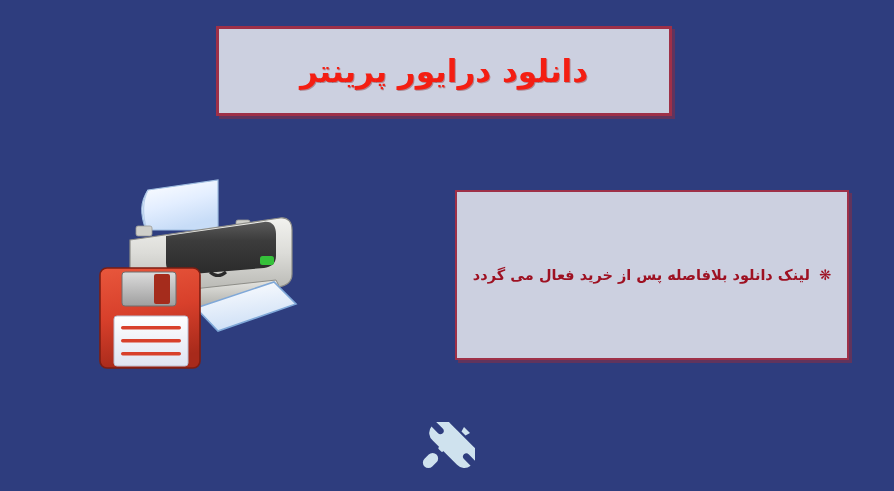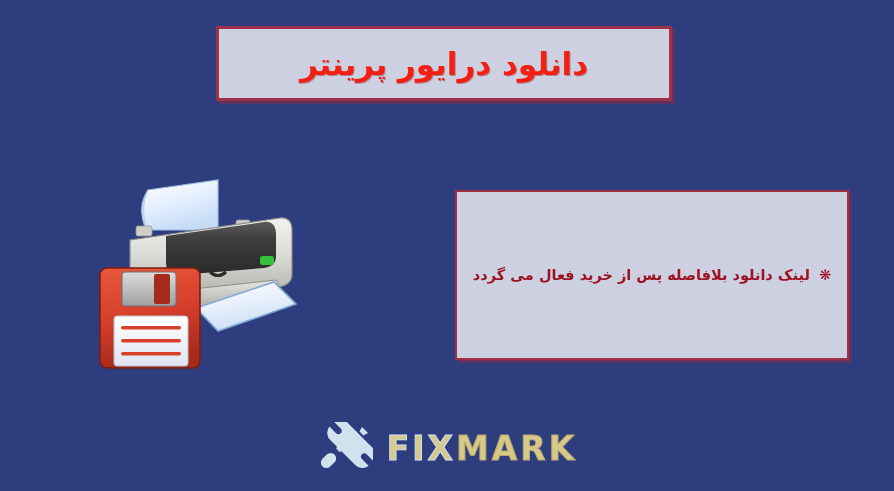--- a/index.html
+++ b/index.html
@@ -21,21 +21,21 @@
     inset: 0;
     background: #2e3d7e;
   }
 
   
   .title-box {
     position: absolute;
     left: 216px;
     top: 26px;
     width: 456px;
-    height: 75px;
+    height: 90px;
     background: #ccd0e0;
     border: 3px solid #9e3048;
     box-sizing: border-box;
     box-shadow: 3px 3px 0 rgba(140,45,65,0.55);
     display: flex;
     align-items: center;
     justify-content: center;
   }
   .title-text {
     color: #f41e12;
@@ -232,19 +232,15 @@
         </g>
 
         <g fill="#cfe2ee">
           <path d="M12.5 4.5 a 10 10 0 0 0 1.5 14.2 l 24 24 a 10 10 0 0 0 13.6 1
                    l -6.4 -6.4 a 3.6 3.6 0 0 1 -0.3 -5 3.6 3.6 0 0 1 5 0.3 l 6.4 6.4
                    a 10 10 0 0 0 -1 -13.6 l -24 -24 a 10 10 0 0 0 -14.2 -1.5
                    l 6.4 6.4 a 3.6 3.6 0 0 1 0.3 5 3.6 3.6 0 0 1 -5 -0.3 Z"></path>
         </g>
       </svg>
     </span>
-    <span class="logo-word">
-      <span class="logo-fix">FIX</span>
-      <span class="logo-mark-word">MARK</span>
-    </span>
   </div>
 
 </div>
 
 </body></html>

